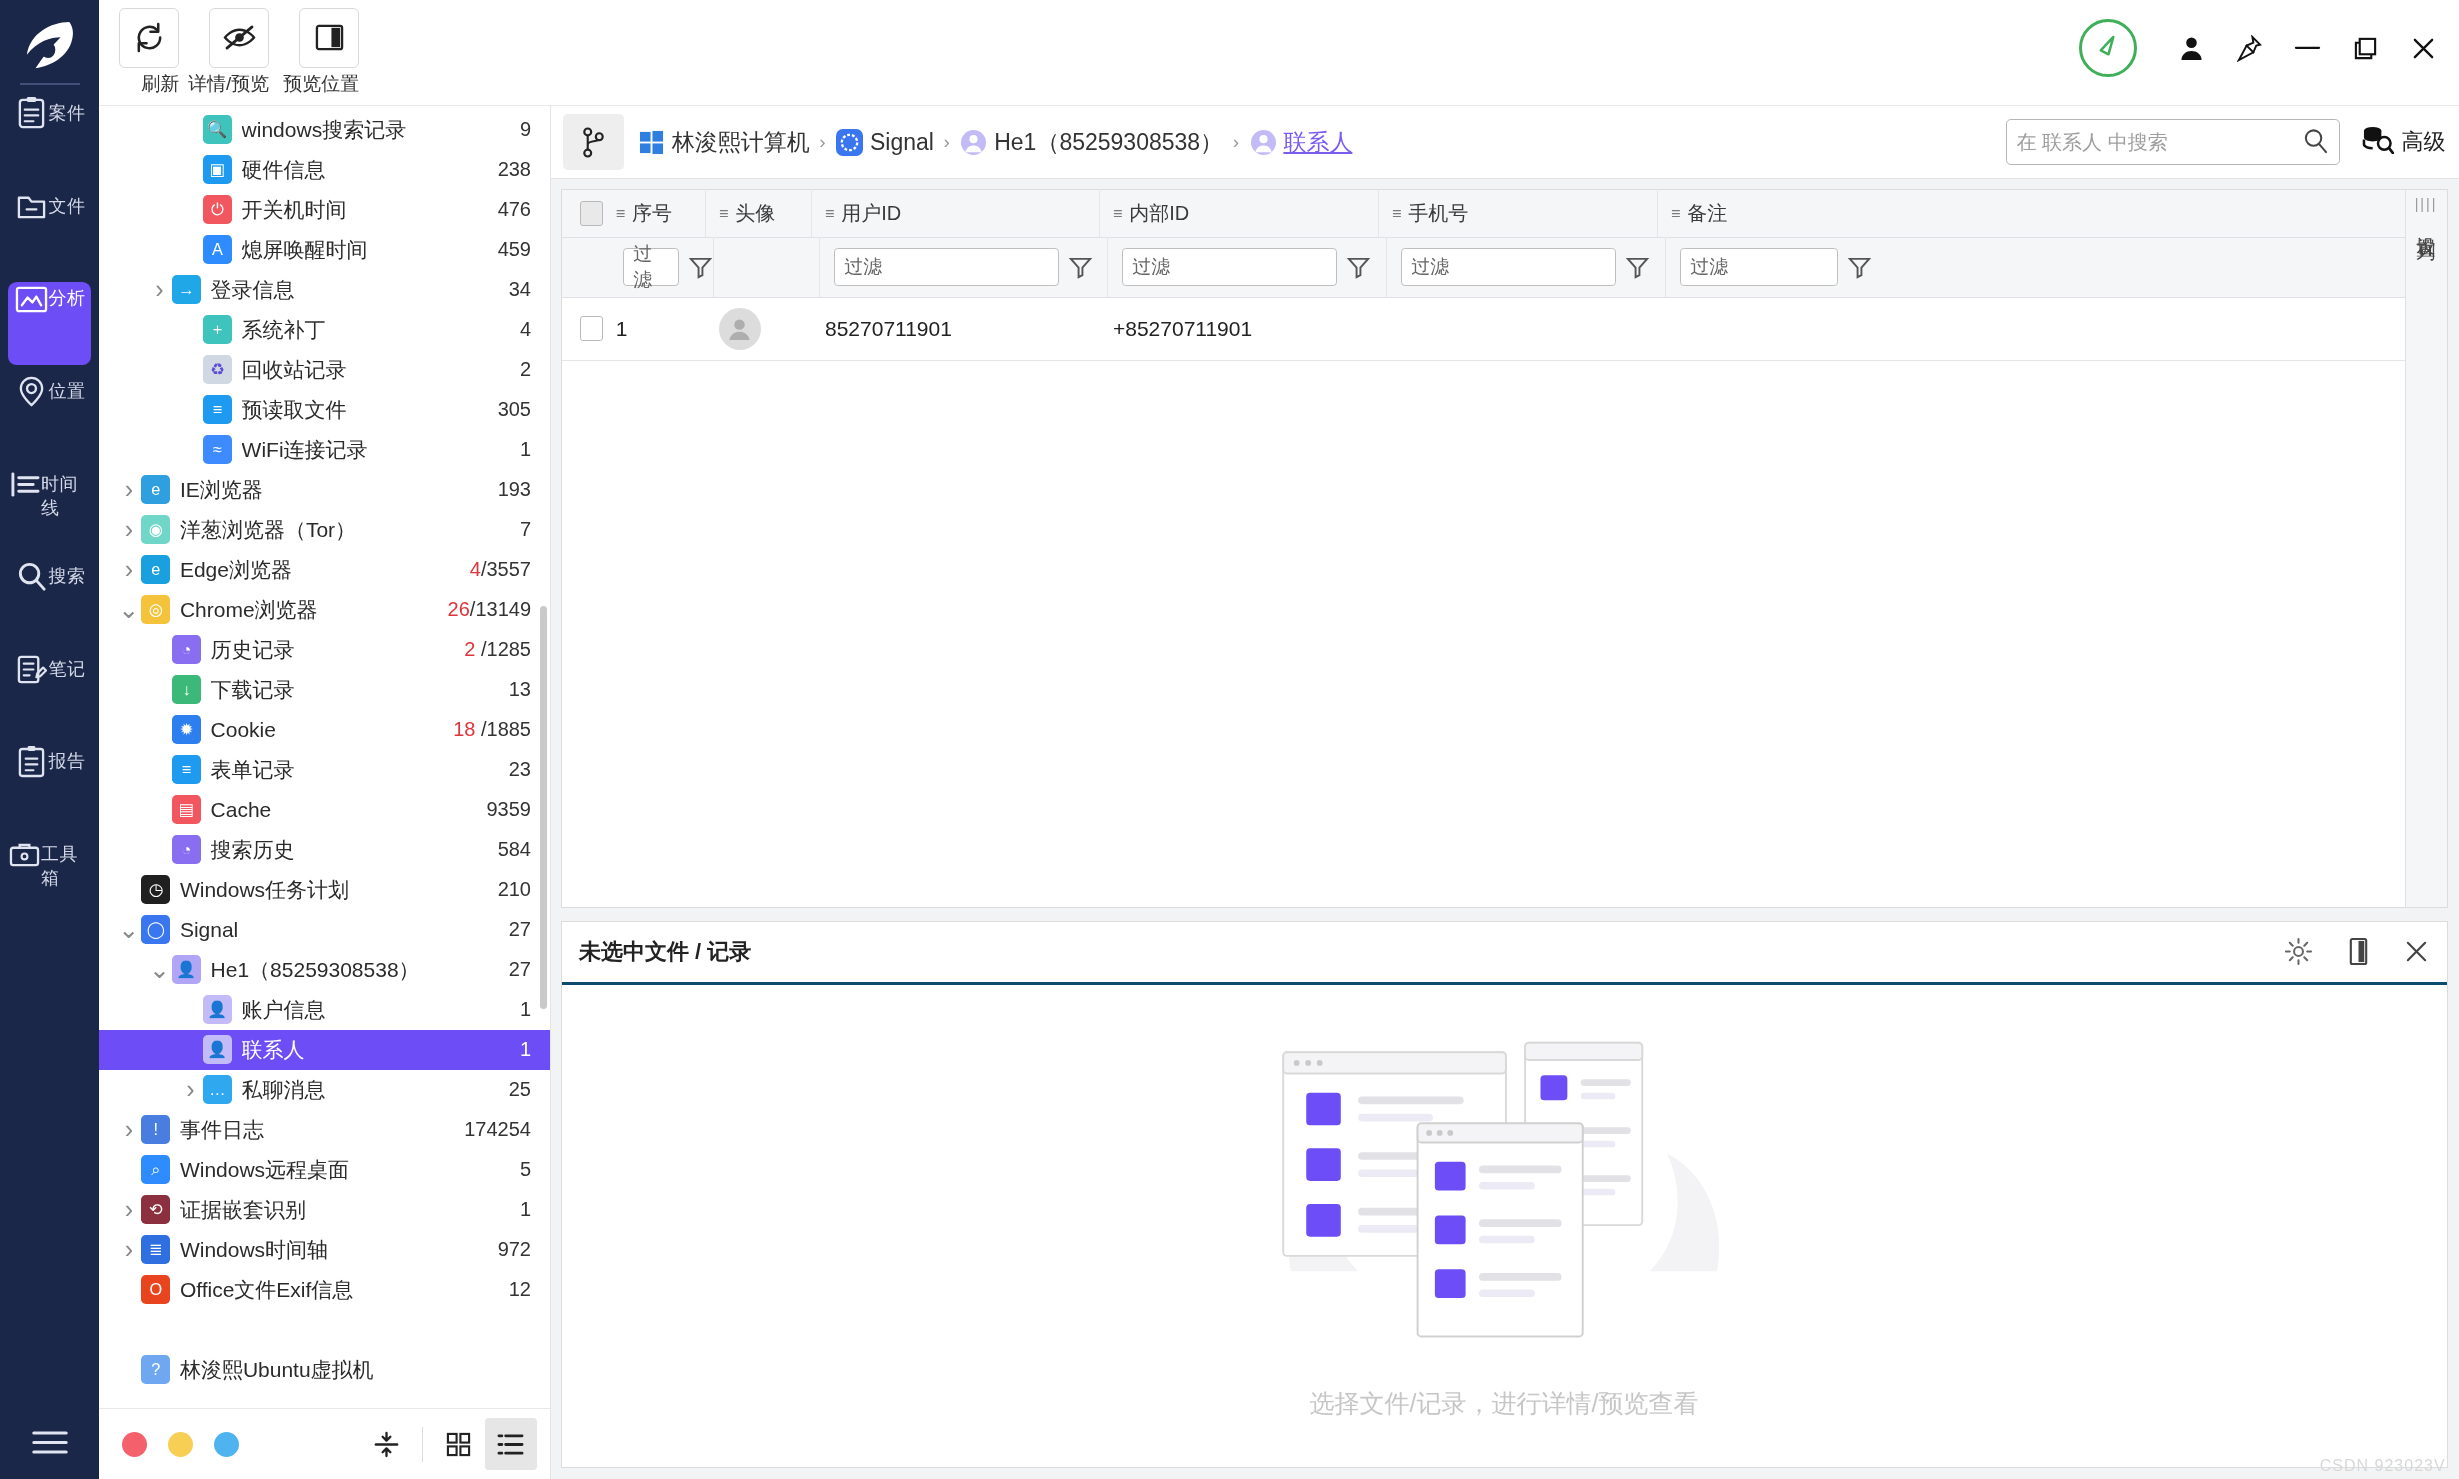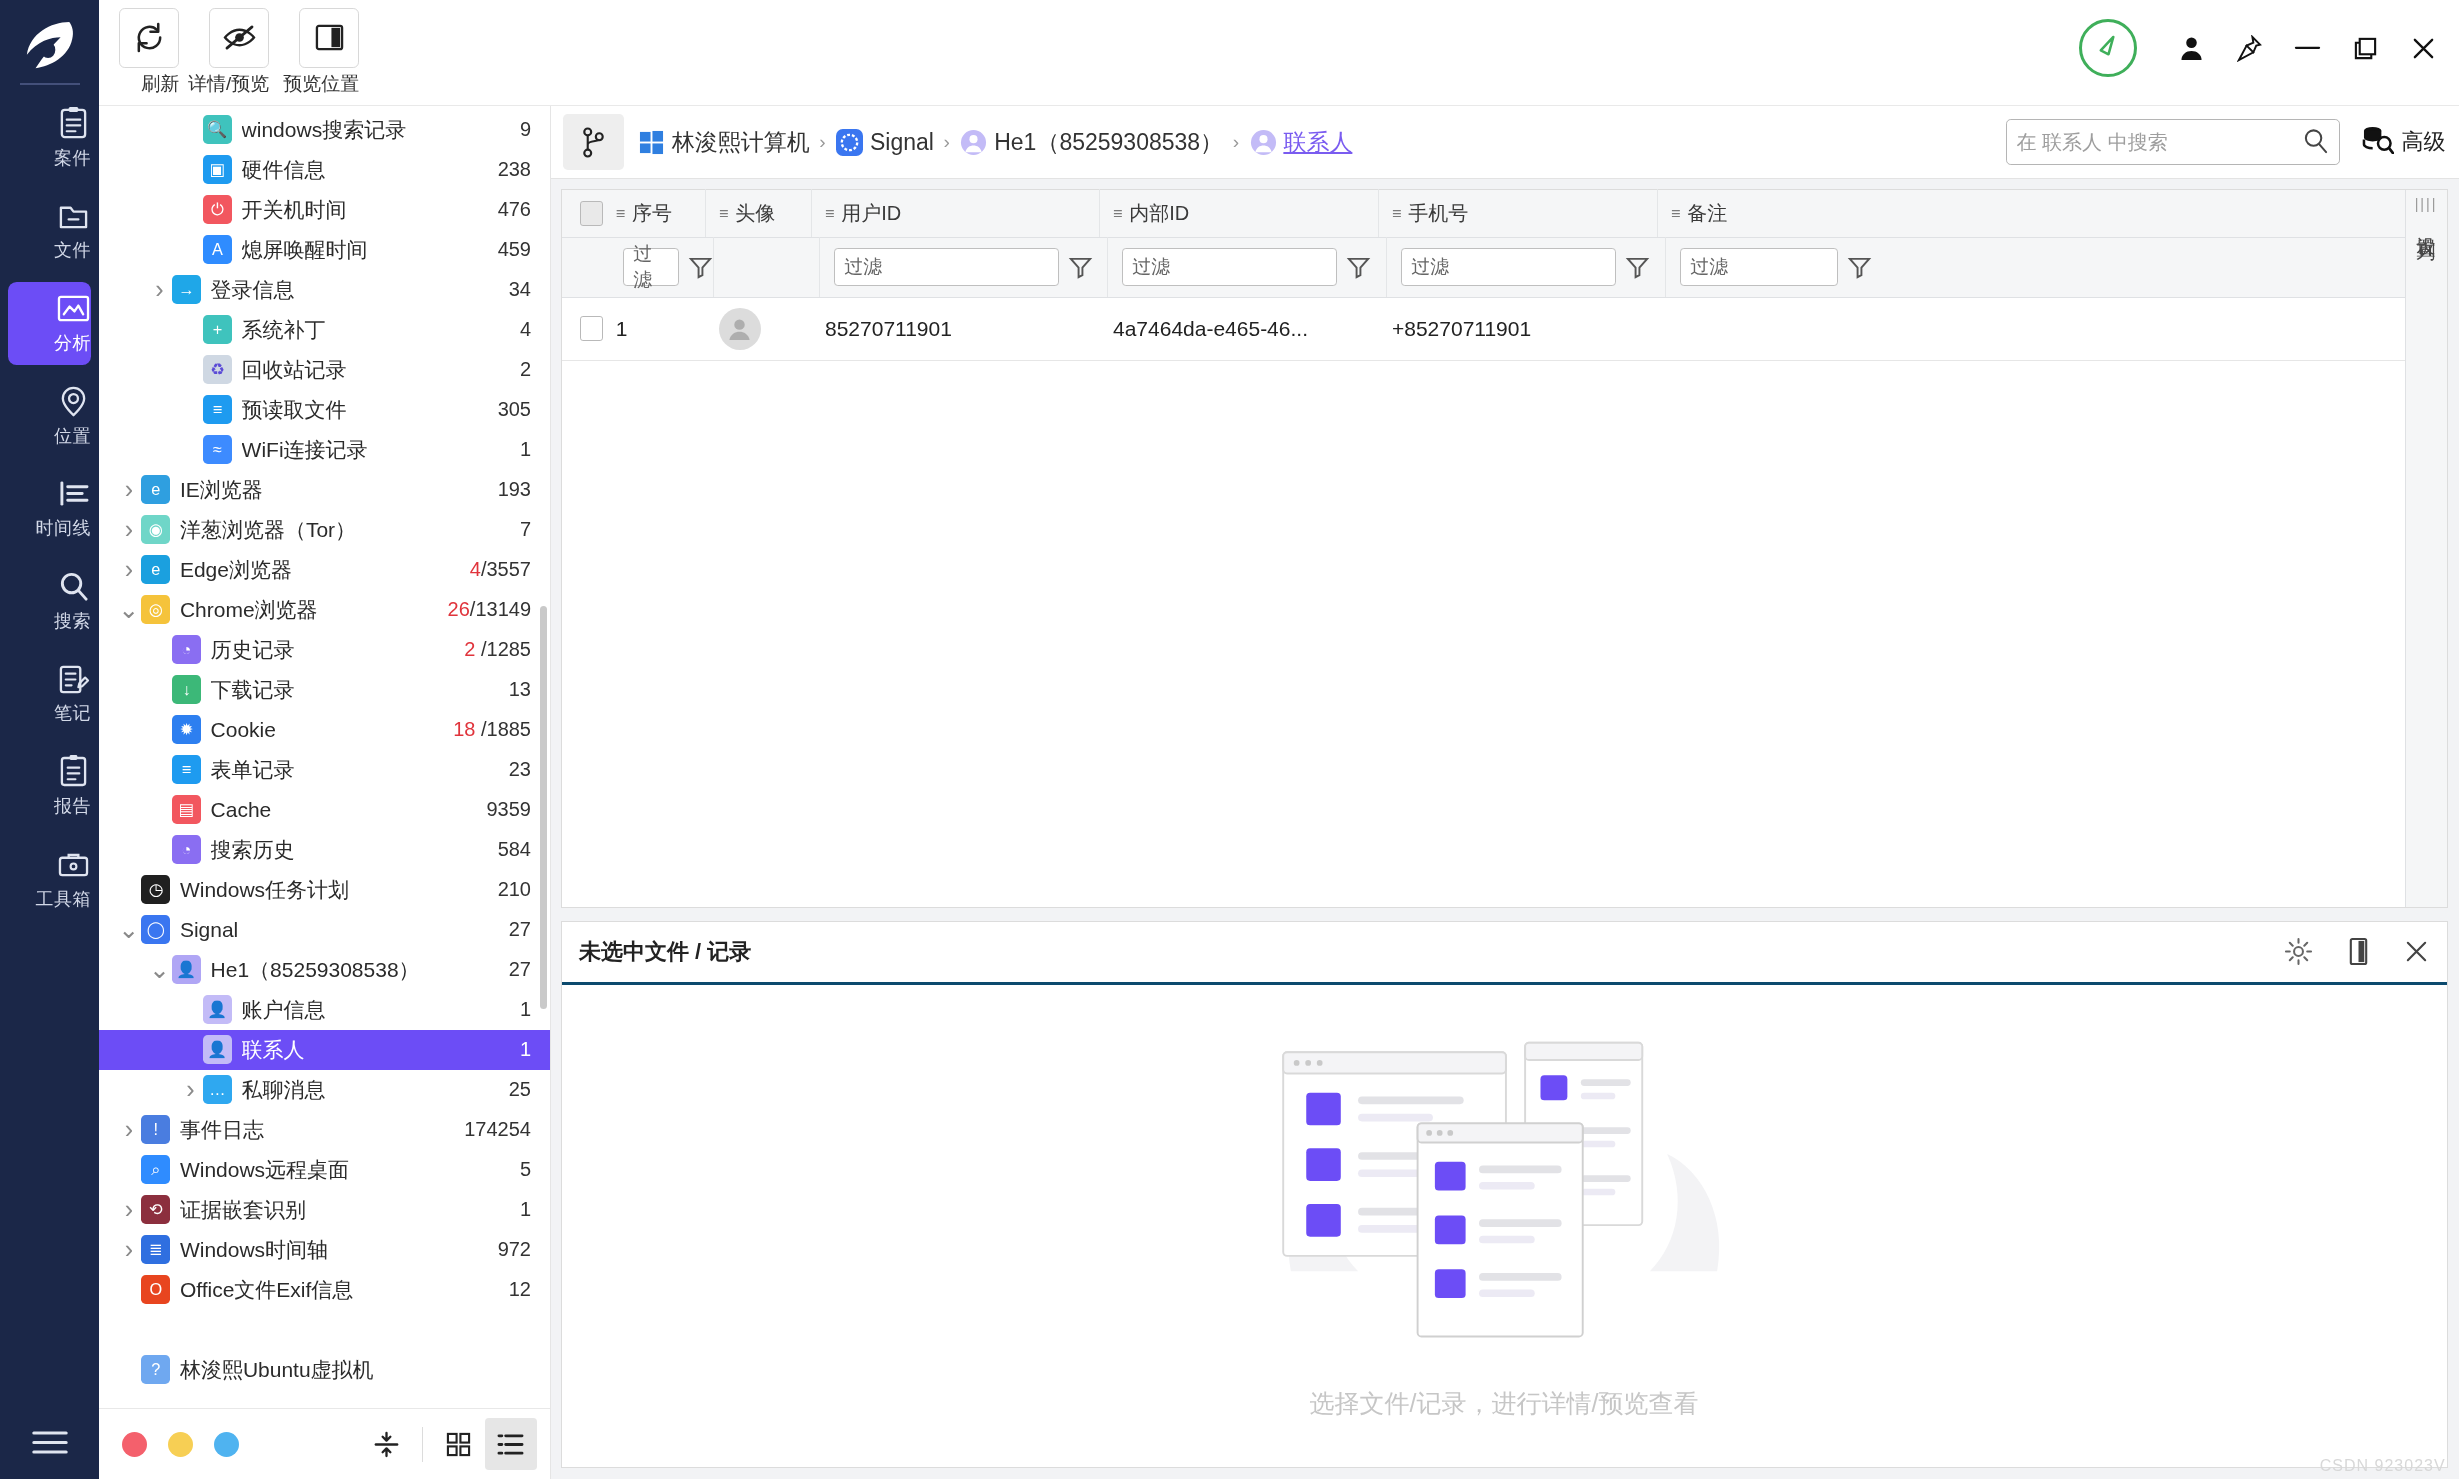--- a/index.html
+++ b/index.html
@@ -13,21 +13,21 @@
   
   .rail {
     width: 99px; background: #1b2748; color: #cfd6e6;
     display: flex; flex-direction: column; align-items: center;
     flex: 0 0 99px; position: relative;
   }
   .rail-logo { margin-top: 17.3px; width: 61px; height: 60px; display:flex; align-items:center; justify-content:center;}
   .rail-divider { width: 60px; height: 1.9px; background: #44507a; margin: 5.8px 0 11.5px; }
   .rail-item {
     width: 83px; height: 83px; margin-bottom: 9.6px; border-radius: 8.6px;
-    display: flex; flex-direction: column; align-items: flex-end; justify-content: center;
+    display: flex; flex-direction: row; align-items: flex-start; justify-content: center;
     cursor: pointer;
   }
   .rail-item.active { background: #6c4df6; }
   .rail-item .ico { width: 35px; height: 35px; display:flex; align-items:center; justify-content:center; }
   .rail-item .lbl { font-size: 18px; margin-top: 4.8px; color: #d3d9e8; letter-spacing: 0.5px;}
   .rail-item.active .lbl { color: #fff; }
   .rail-bottom { position: absolute; bottom: 21px; left: 0; width: 99px; display:flex; justify-content:center; }
 
   
   .maincol { flex: 1 1 auto; display: flex; flex-direction: column; min-width: 0; }
@@ -717,21 +717,20 @@
                 </div>
                 <div class="tc" style="flex: 0 0 106px;">
                   <span class="avatar-sm">
                     <svg width="29" height="29" viewBox="0 0 30 30">
                       <circle cx="15" cy="11" r="5.4" fill="#aeaeae"></circle>
                       <path d="M4.5 27c1.2-6 6-8.6 10.5-8.6S24.3 21 25.5 27z" fill="#aeaeae"></path>
                     </svg>
                   </span>
                 </div>
                 <div class="tc" style="flex: 0 0 288px;">85270711901</div>
-                <div class="tc" style="flex: 0 0 279px;">4a7464da-e465-46...</div>
                 <div class="tc" style="flex: 0 0 279px;">+85270711901</div>
                 <div class="tc" style="flex: 1 1 auto;"></div>
               </div>
             </div>
 
           <div class="colsettings">
             <span class="grip">||||</span>
             <span class="vtxt">设置列</span>
           </div>
         </div>

